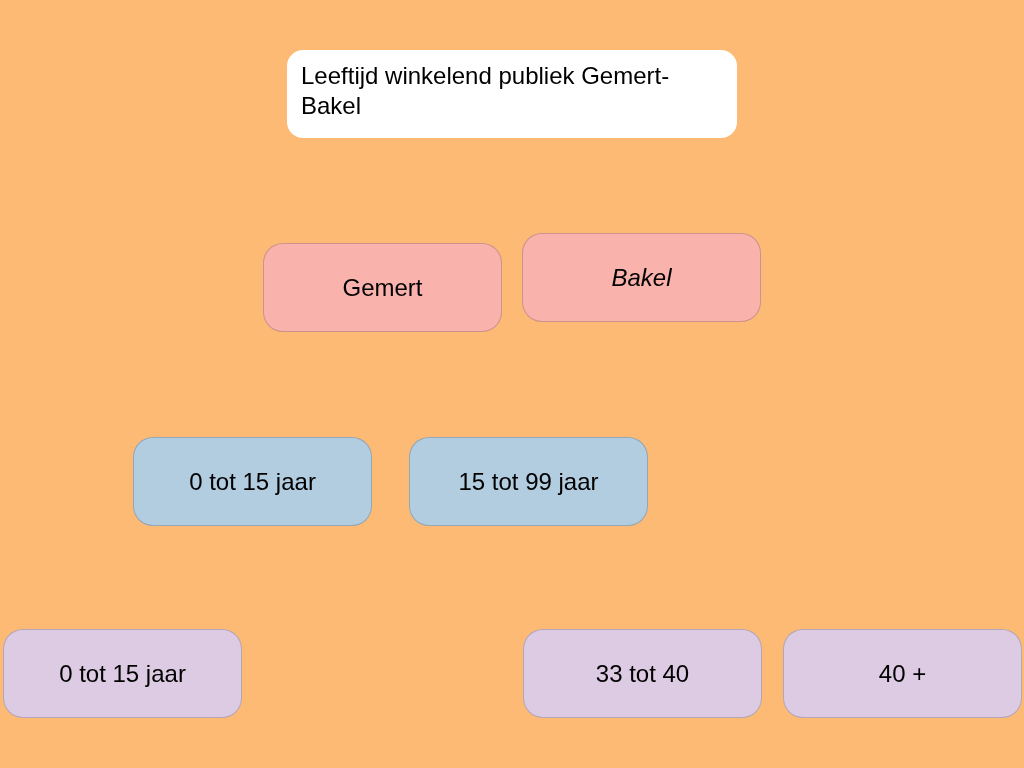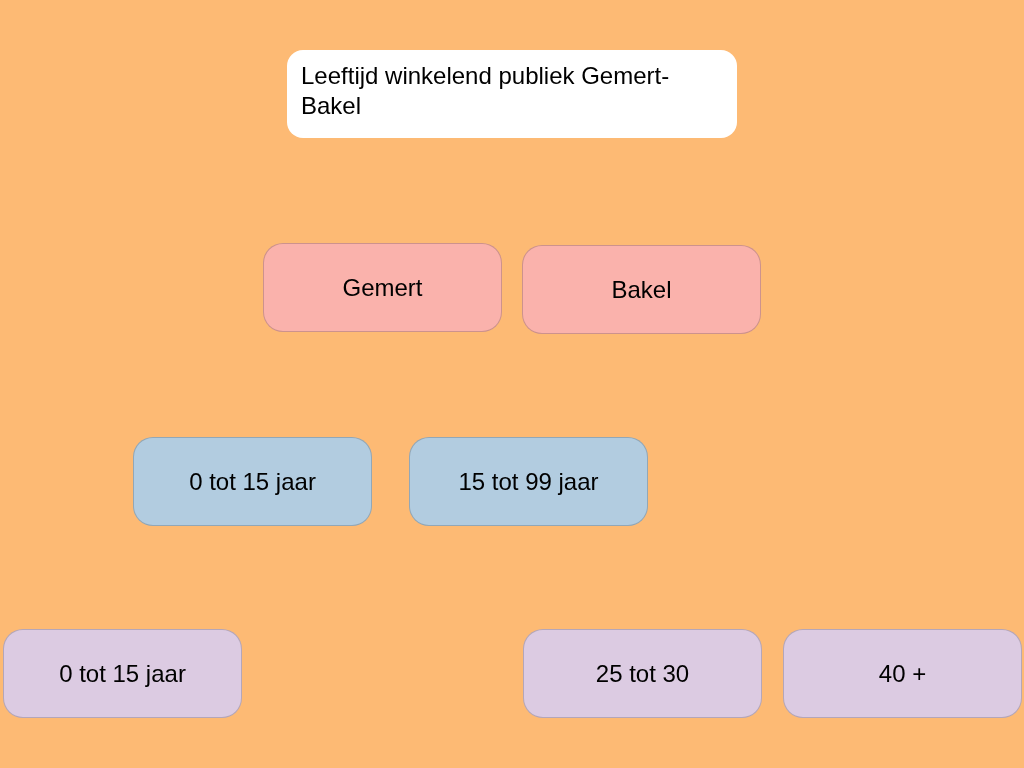--- a/index.html
+++ b/index.html
@@ -45,21 +45,21 @@
     border: 1px solid rgba(0,0,0,0.18);
     display: flex;
     align-items: center;
     justify-content: center;
     text-align: center;
     color: #000000;
     font-size: 24px;
   }
   
   #node-gemert        { left: 263px; top: 243px; }
-  #node-bakel         { left: 522px; top: 245px; }
+  #node-bakel         { left: 522px; top: 233px; font-style: italic; }
   
   #node-age-0-15      { left: 133px; top: 437px; }
   #node-age-15-99     { left: 393px; top: 437px; margin-left: 16px; }
   
   #node-group-0-15    { left: 3px;   top: 629px; }
   #node-group-15-25   { left: 263px; top: 629px; }
   #node-group-25-40   { left: 523px; top: 629px; }
   #node-group-40-plus { left: 783px; top: 629px; }
 </style>
 </head>
@@ -82,19 +82,19 @@
     <span>0 tot 15 jaar</span>
   </div>
   <div class="node" id="node-age-15-99" style="background-color: rgb(178, 204, 224);">
     <span>15 tot 99 jaar</span>
   </div>
 
   <div class="node" id="node-group-0-15" style="background-color: rgb(220, 203, 226);">
     <span>0 tot 15 jaar</span>
   </div>
   <div class="node" id="node-group-25-40" style="background-color: rgb(220, 203, 226);">
-    <span>25 tot 30</span>
+    <span>33 tot 40</span>
   </div>
   <div class="node" id="node-group-40-plus" style="background-color: rgb(220, 203, 226); text-align: right;">
     <span>40 +</span>
   </div>
 
 </div>
 
 </body></html>

